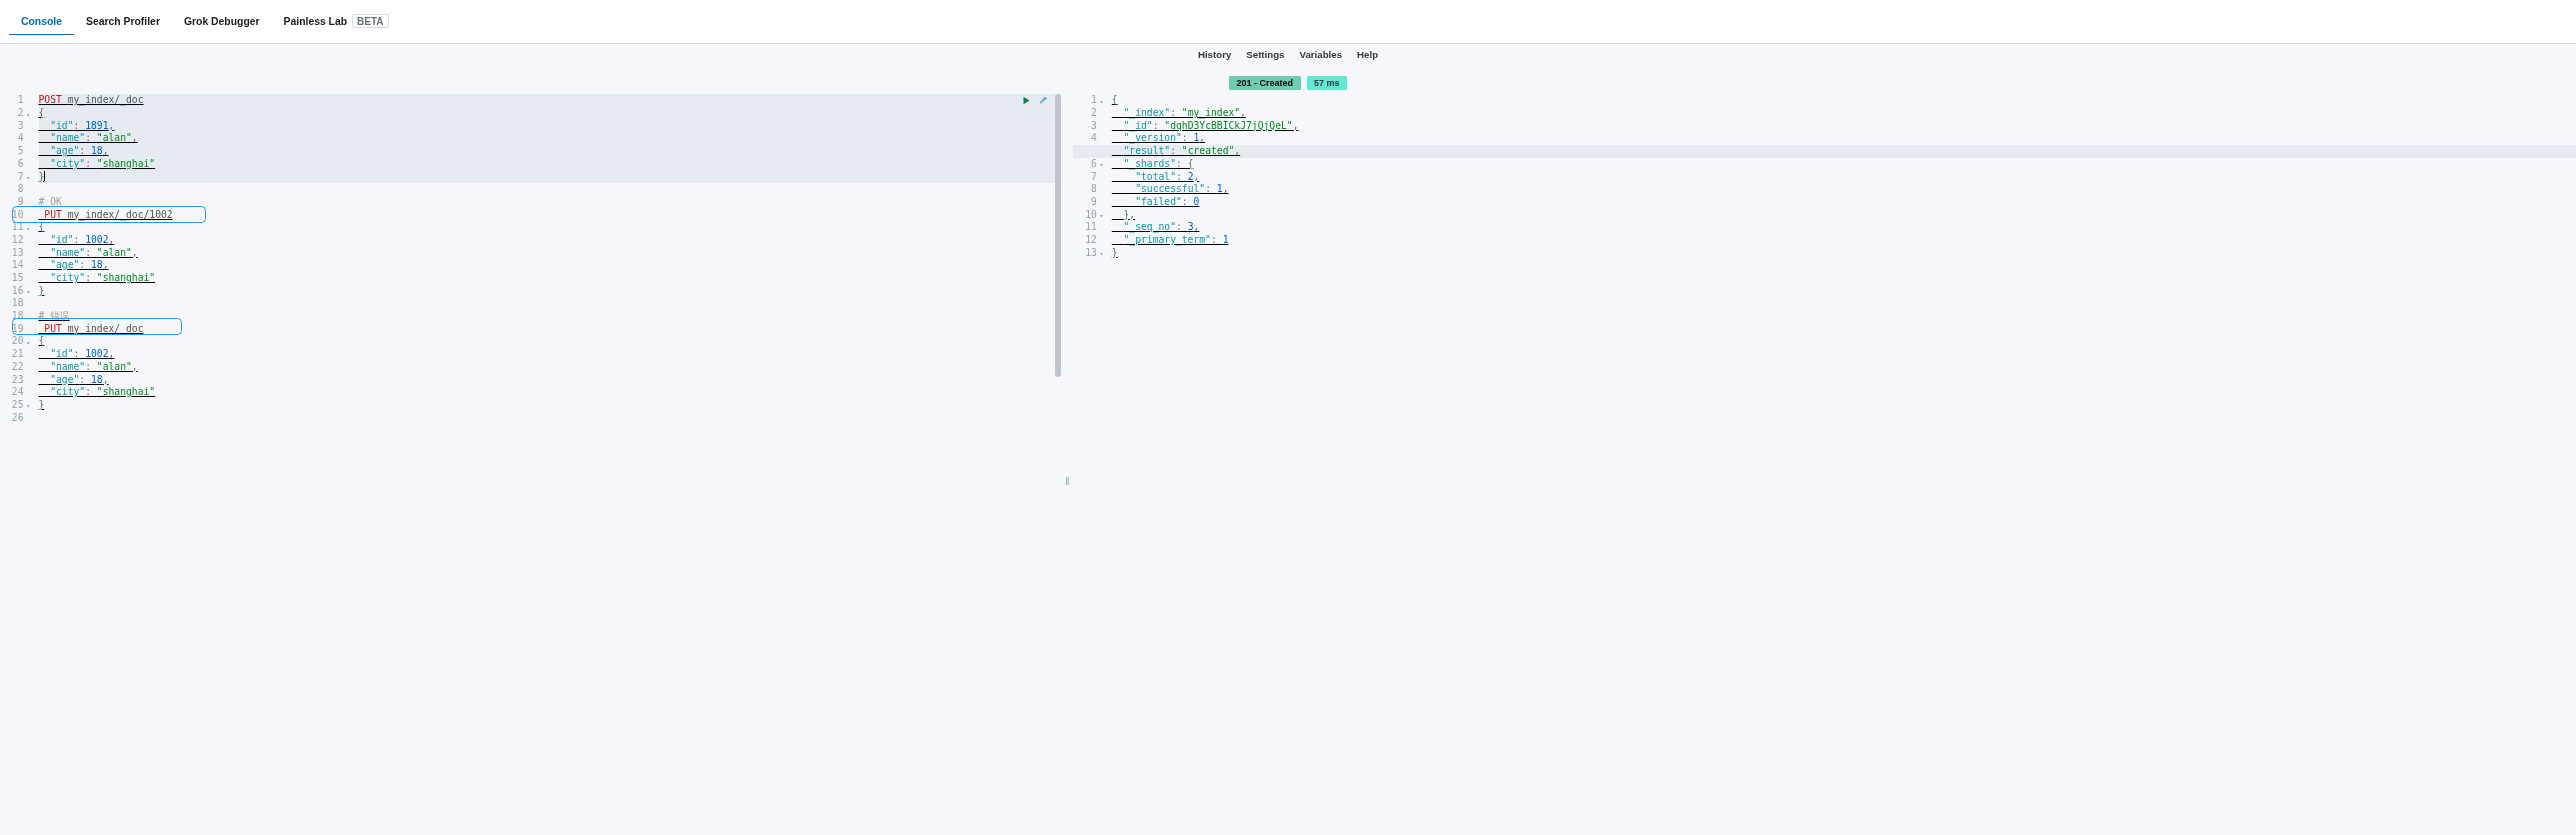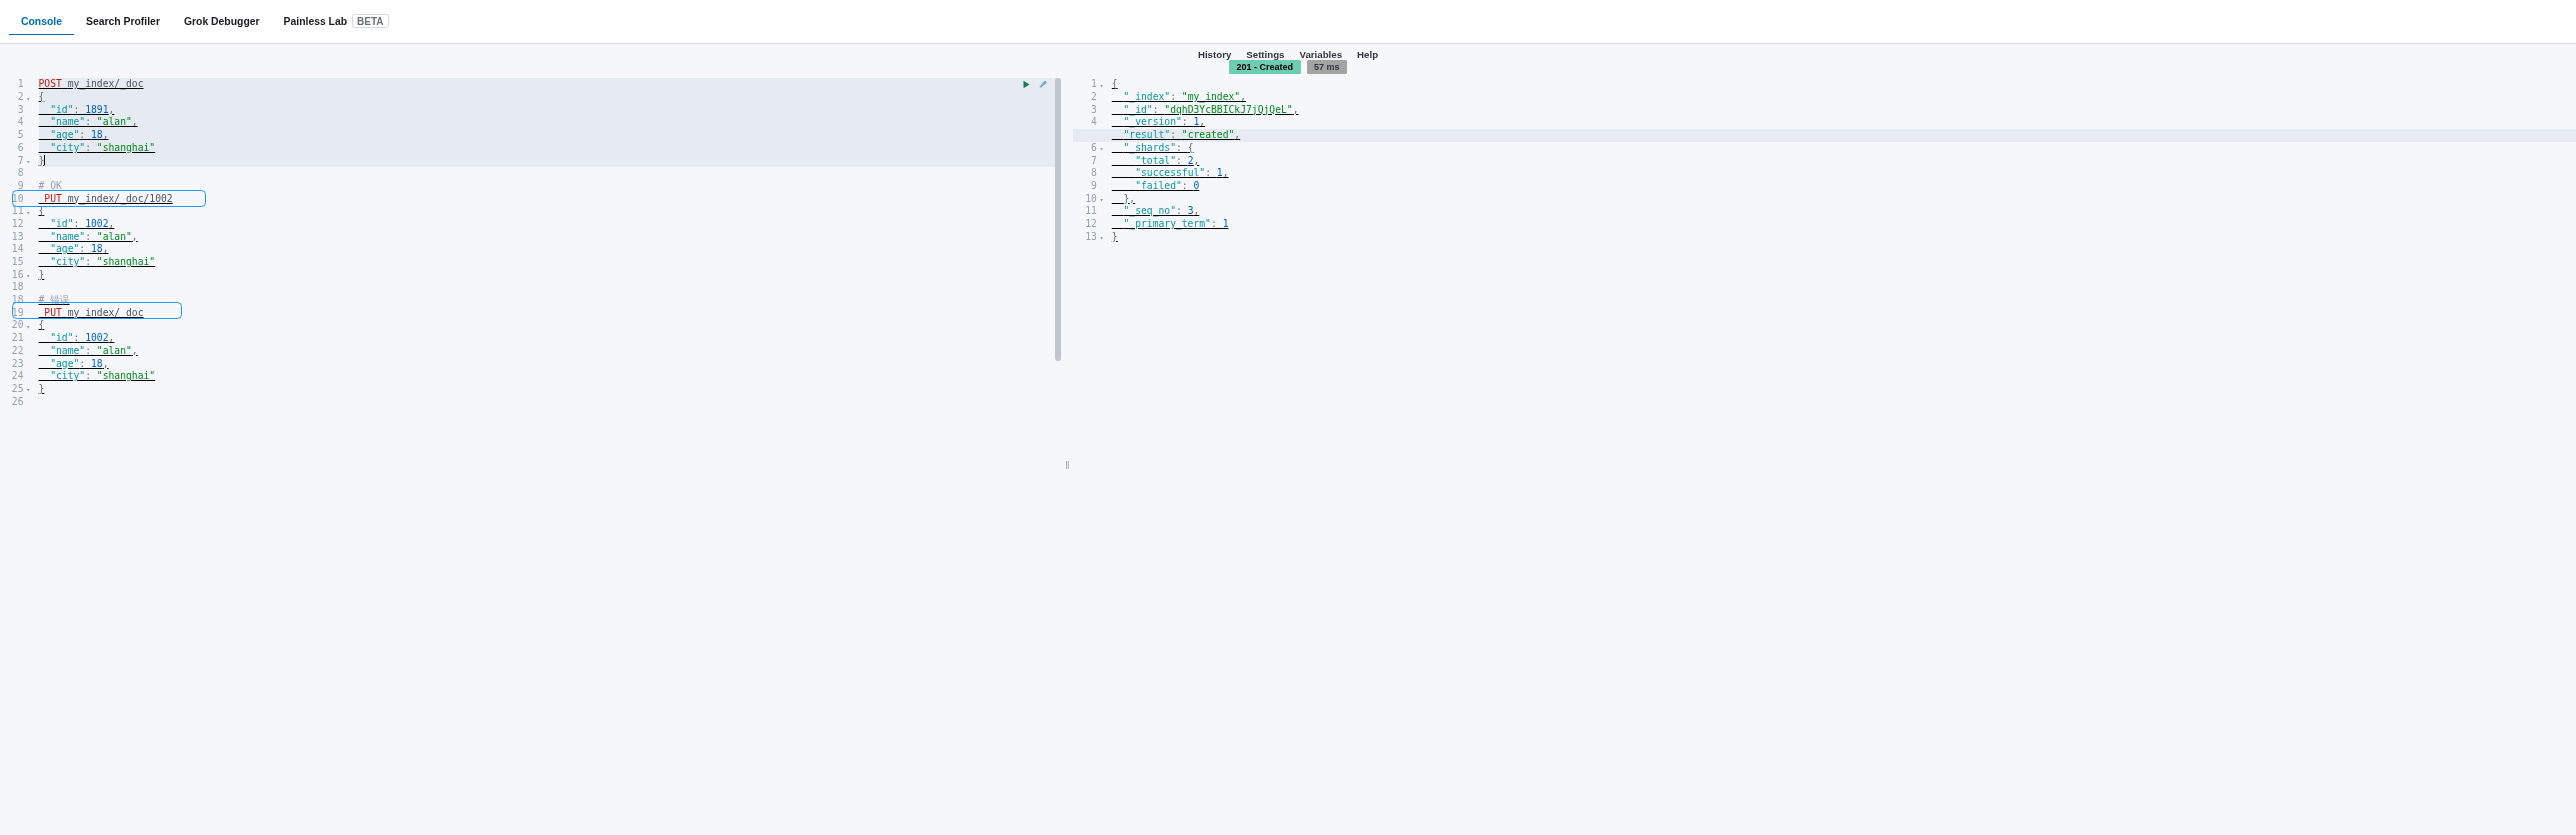--- a/index.html
+++ b/index.html
@@ -6,23 +6,23 @@
     body { font-family: -apple-system, BlinkMacSystemFont, "Segoe UI", Helvetica, Arial, sans-serif; background: #f5f7fa; font-size: 10.4px; }
     
     .tabs-bar { background: #fff; border-bottom: 0.7px solid #d3dae6; display: flex; align-items: center; padding: 0 9px; height: 44px; }
     .tab { padding: 7.5px 12px; font-size: 10.4px; font-weight: 600; color: #1a1c21; cursor: pointer; border-bottom: 1.5px solid transparent; display: flex; align-items: center; gap: 4.5px; }
     .tab.active { color: #006bb4; border-bottom-color: #006bb4; }
     .beta-badge { font-size: 10px; font-weight: 600; color: #69707d; border: 0.7px solid #d3dae6; border-radius: 2.2px; padding: 0.7px 4.5px; }
     
     .subbar { display: flex; align-items: center; justify-content: space-between; padding: 4.5px 9px; font-size: 9.7px; flex-direction: column; }
     .subbar-left { display: flex; gap: 15px; }
     .subbar-item { color: #343741; font-weight: 600; cursor: pointer; }
-    .subbar-right { display: flex; gap: 6px; align-items: center; }
+    .subbar-right { display: flex; gap: 6px; align-items: center; margin-top: 16px; }
     .status-badge { background: #6dccb1; color: #000; font-size: 9px; font-weight: 600; padding: 2.2px 7.5px; border-radius: 1.5px; }
-    .time-badge { background: #a3a3a3; color: #343741; font-size: 9px; font-weight: 600; padding: 2.2px 7.5px; border-radius: 1.5px; }
+    .time-badge { background: #5eead4; color: #343741; font-size: 9px; font-weight: 600; padding: 2.2px 7.5px; border-radius: 1.5px; }
     
     .editor-container { display: flex; height: calc(100vh - 60px); position: relative; }
     .editor-pane { position: relative; background: #f5f7fa; overflow: hidden; }
     .editor-pane.left { width: 41.2%; }
     .editor-pane.right { flex: 1; }
     .splitter { width: 12px; display: flex; align-items: center; justify-content: center; cursor: ew-resize; color: #98a2b3; font-size: 10.4px; }
     
     .code-area { font-family: "Menlo", "Consolas", monospace; font-size: 9.7px; line-height: 12.7px; position: relative; }
     .gutter { position: absolute; left: 0; top: 0; width: 34px; text-align: right; color: #98a2b3; padding-right: 4.5px; user-select: none; }
     .gutter-line { height: 12.7px; padding-right: 6px; position: relative; }

